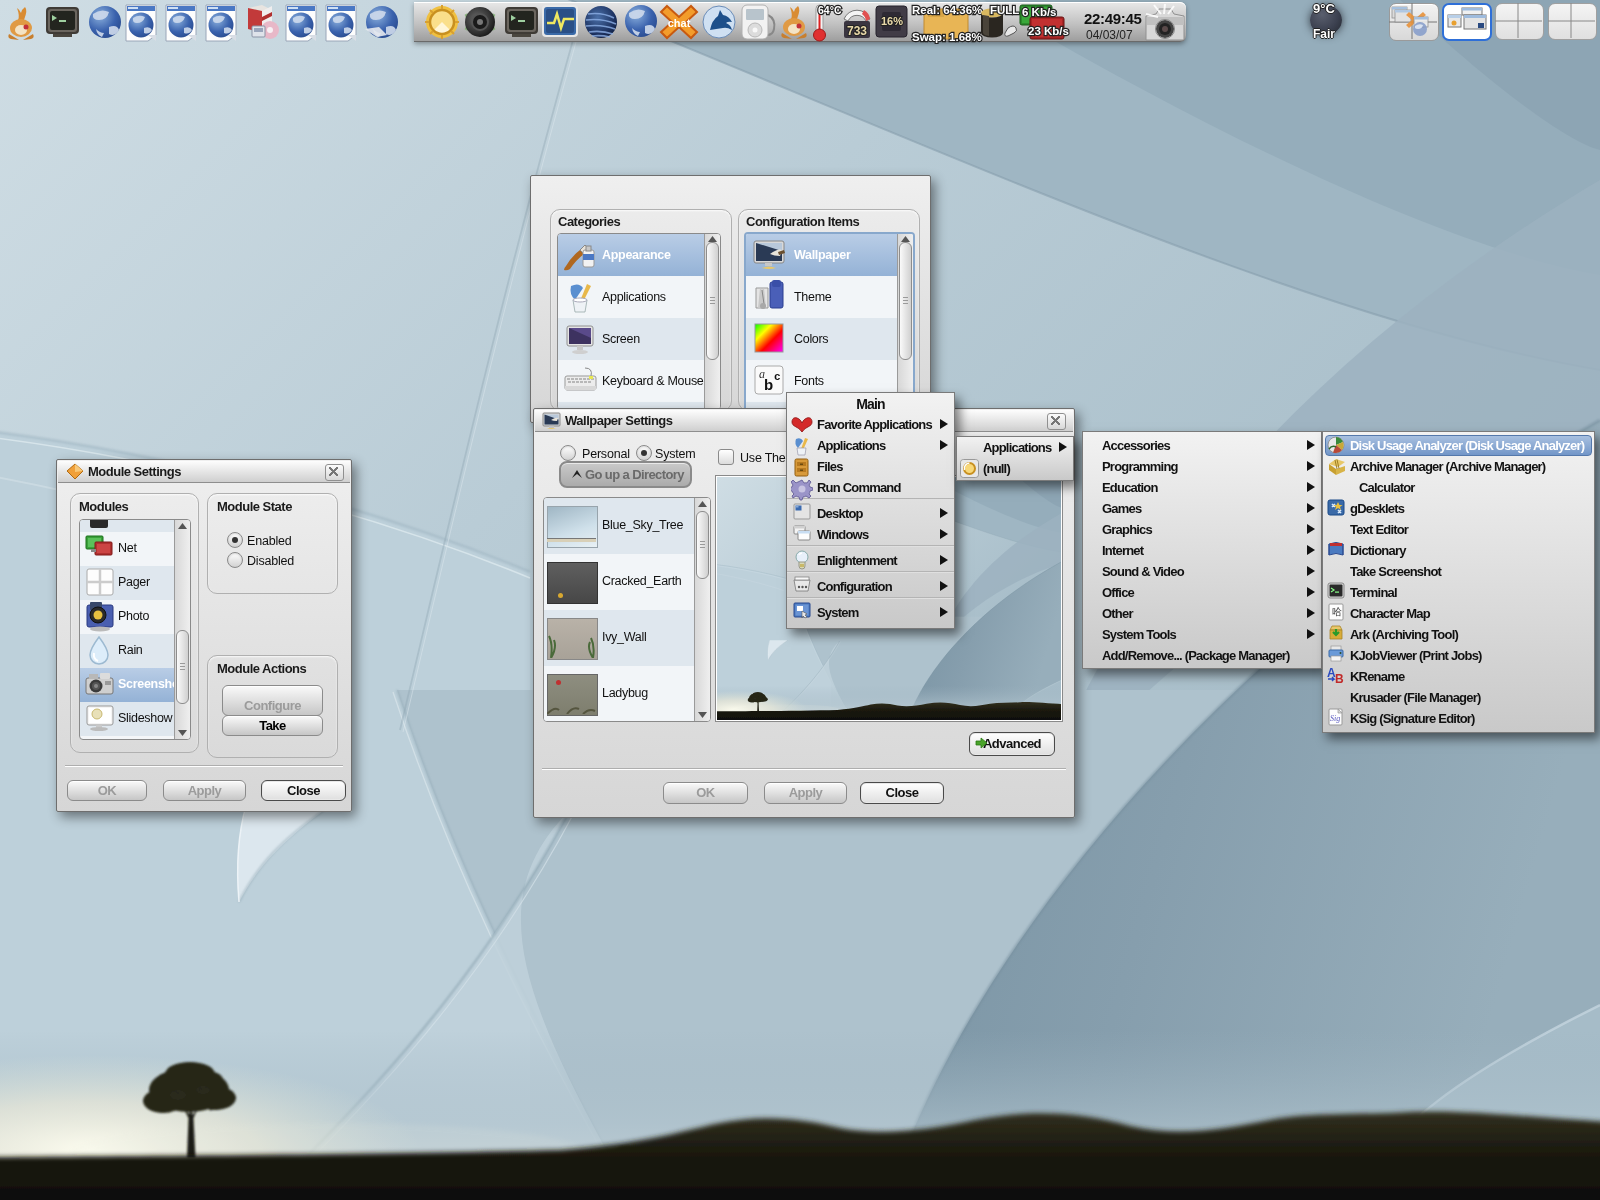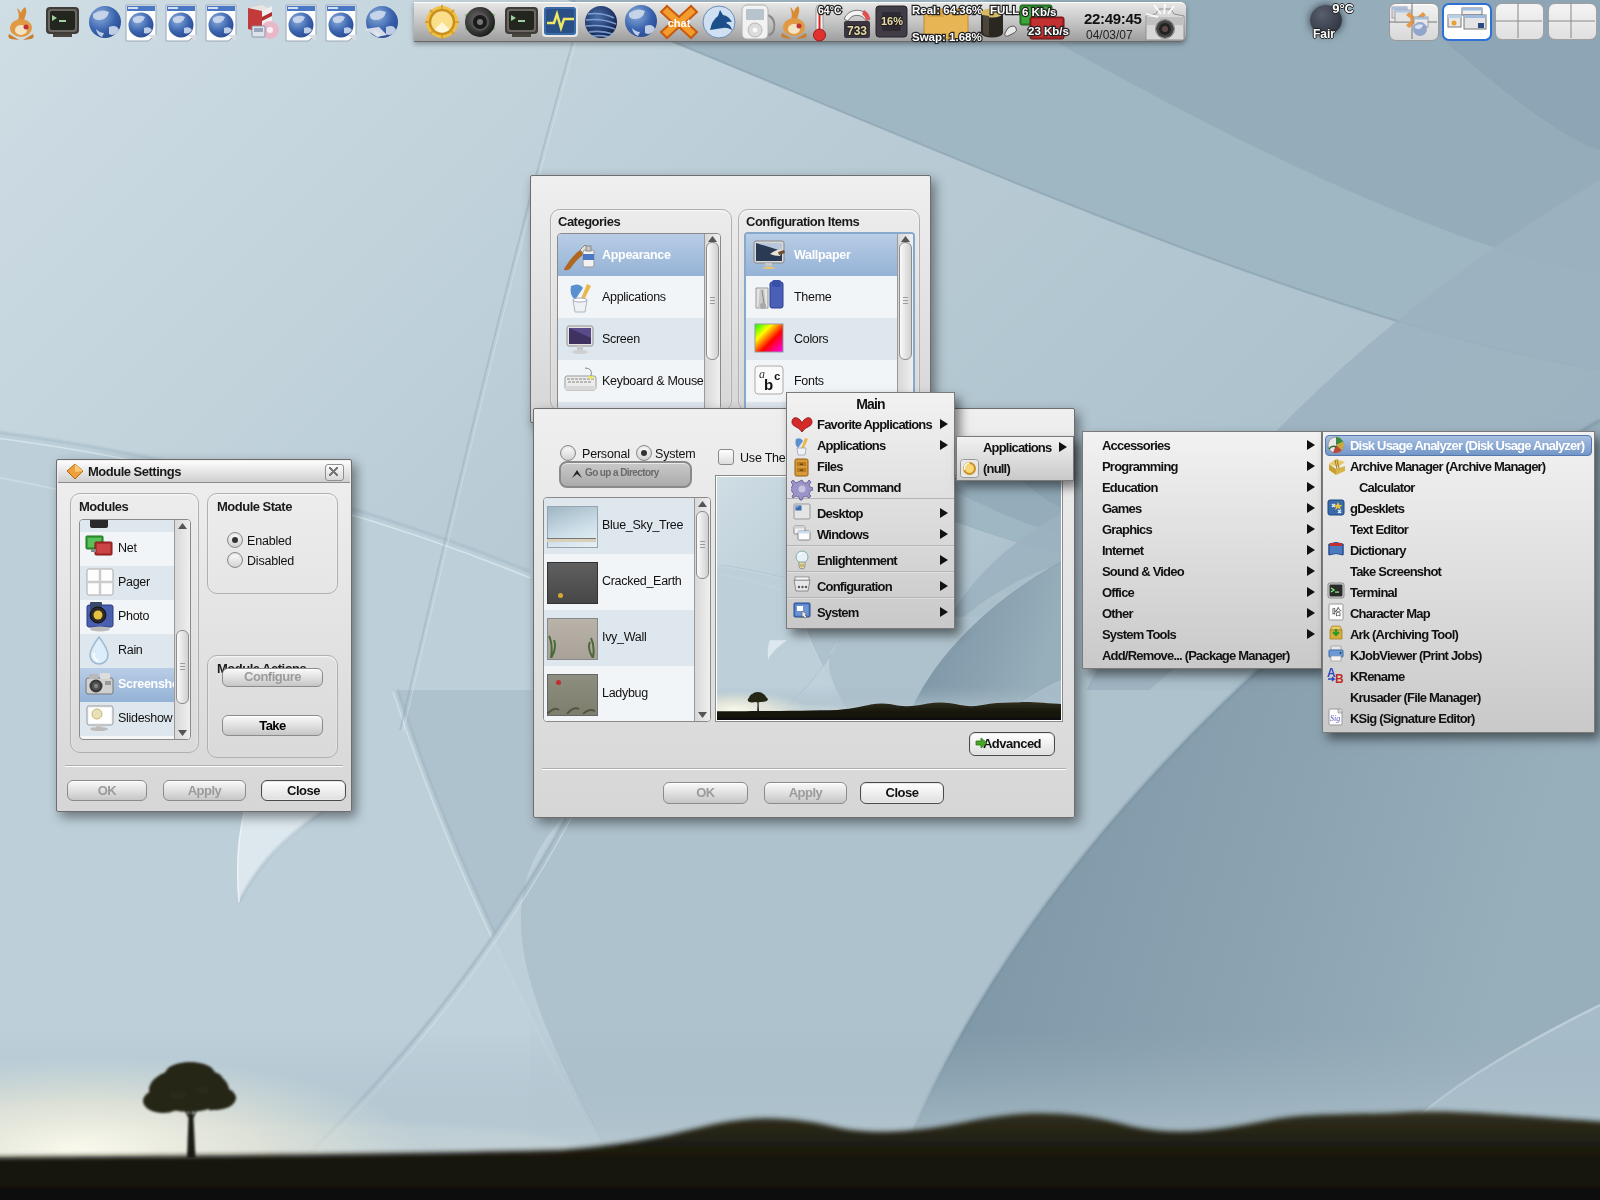--- a/index.html
+++ b/index.html
@@ -330,21 +330,21 @@
   <rect x="3" y="13" width="37" height="8" fill="#c0c0c0"></rect>
   <circle cx="21" cy="25" r="9" fill="#444"></circle>
         <circle cx="21" cy="25" r="6" fill="#222"></circle>
         <circle cx="21" cy="25" r="3" fill="#5a4a4a"></circle>
   <circle cx="21" cy="25" r="9.5" fill="none" stroke="#888"></circle>
   <path d="M10,1 l7,9 M21,0 l-1,10 M2,10 l12,3 M30,2 l-6,8" stroke="#fff" stroke-width="2" opacity="0.85"></path>
  </g>
 </svg>
 
 <div class="abs" style="left:1310px;top:5px;width:32px;height:30px;border-radius:50%;background:radial-gradient(circle at 38% 32%,#5a5f6e,#3c4150 55%,#23272f);box-shadow:0 0 9px rgba(20,22,30,.75);"></div>
-<div class="abs oltext" style="left:1294px;top:1px;width:60px;text-align:right;font-size:13px;">9°C</div>
+<div class="abs oltext" style="left:1294px;top:1px;width:60px;text-align:center;font-size:13px;">9°C</div>
 <div class="abs oltext" style="left:1294px;top:27px;width:60px;text-align:center;font-size:12px;">Fair</div>
 
 <div class="abs" style="left:1389px;top:3px;width:48px;height:36px;border-radius:7px;background:linear-gradient(#f2f2f2,#d8d8d8);border:1px solid #9a9a9a;box-shadow:inset 0 1px 0 #fff;"></div>
 <svg class="abs" style="left:1389px;top:3px" width="48" height="36" viewBox="0 0 48 36">
   <path d="M0,19 h48 M23,0 v36" stroke="#777" stroke-width="1"></path>
   <g opacity="0.9">
    <rect x="3" y="4" width="15" height="11" fill="#dadada" stroke="#888" stroke-width="0.8"></rect>
    <rect x="3" y="4" width="15" height="2.5" fill="#9ebbdd"></rect>
    <rect x="6" y="7" width="16" height="12" fill="#e2e2e2" stroke="#888" stroke-width="0.8"></rect>
    <rect x="6" y="7" width="16" height="2.5" fill="#aac4e2"></rect>
@@ -588,40 +588,52 @@
    </div>
  </div>
  <div class="frame" style="left:150px;top:33px;width:129px;height:99px"></div>
  <div class="flabel" style="left:160px;top:39px">Module State</div>
  <div class="radio on" style="left:170px;top:72px"></div>
  <div class="lbl" style="left:190px;top:74px">Enabled</div>
  <div class="radio" style="left:170px;top:92px"></div>
  <div class="lbl" style="left:190px;top:94px">Disabled</div>
  <div class="frame" style="left:150px;top:195px;width:129px;height:101px"></div>
  <div class="flabel" style="left:160px;top:201px">Module Actions</div>
- <div class="btn dis" style="left:165px;top:208px;width:99px;height:17px;padding-top:0">Configure</div>
+ <div class="btn dis" style="left:165px;top:225px;width:99px;height:17px;padding-top:12px">Configure</div>
  <div class="btn" style="left:165px;top:255px;width:99px;height:17px;padding-top:2px">Take</div>
  <div class="sep" style="left:8px;right:8px;top:305px"></div>
  <div class="btn dis" style="left:10px;top:320px;width:78px;height:17px;padding-top:2px">OK</div>
  <div class="btn dis" style="left:106px;top:320px;width:81px;height:17px;padding-top:2px">Apply</div>
  <div class="btn def" style="left:204px;top:320px;width:83px;height:17px;padding-top:2px">Close</div>
 </div>
 
 <div class="win" style="left:533px;top:408px;width:540px;height:408px;z-index:30">
+ <div class="tbar">
+  <svg class="abs" style="left:7px;top:2px" width="19" height="18" viewBox="0 0 19 18">
+          <rect x="1" y="1" width="17" height="13" rx="1" fill="#d8d8d8" stroke="#888"></rect>
+          <rect x="2.5" y="2.5" width="14" height="10" fill="#b8c8da"></rect>
+          <path d="M2.5,2.5 l14,5 v5 h-14Z" fill="#2a3a55"></path>
+          <path d="M9,8 q5,-3 7,-2 l-1,3 q-4,0 -6,-1Z" fill="#e8e4da"></path>
+          <rect x="7" y="14" width="5" height="2" fill="#c0c0c0"></rect>
+          <path d="M5,17 q4,-2 9,0Z" fill="#e8c86a"></path>
+        </svg>
+  <div class="ttxt">Wallpaper Settings</div>
+  <div class="closebtn" style="right:7px"></div>
+ </div>
  <div class="radio" style="left:26px;top:36px"></div>
  <div class="lbl" style="left:48px;top:38px">Personal</div>
  <div class="radio on" style="left:102px;top:36px"></div>
  <div class="lbl" style="left:121px;top:38px">System</div>
  <div class="check" style="left:184px;top:40px"></div>
  <div class="lbl" style="left:206px;top:42px">Use Theme Wallpaper</div>
  <div class="abs" style="left:25px;top:52px;width:129px;height:23px;background:linear-gradient(#c9c9c9,#ababab);border:2px solid #8a8a8a;border-radius:8px;box-shadow:inset 0 1px 0 rgba(255,255,255,.6);">
    <svg class="abs" style="left:9px;top:5px" width="14" height="12">
           <path d="M2,10 L7,2 L12,10 L7,6 Z" fill="#222"></path>
         </svg>
-   <div class="abs" style="left:24px;top:4px;font-size:10px;font-weight:bold;color:#6a6a6a;white-space:nowrap;letter-spacing:-0.6px;">Go up a Directory</div>
+   <div class="abs" style="left:24px;top:4px;font-size:13px;font-weight:bold;color:#6a6a6a;white-space:nowrap;letter-spacing:-0.6px;">Go up a Directory</div>
  </div>
  <div class="listbox" style="left:9px;top:88px;width:166px;height:223px">
    <div class="row rowB" style="top:0;height:56px"></div>
    <div class="row rowA" style="top:56px;height:56px"></div>
    <div class="row rowB" style="top:112px;height:56px"></div>
    <div class="row rowA" style="top:168px;height:55px"></div>
    <div class="abs" style="left:3px;top:8px;width:49px;height:40px;background:linear-gradient(160deg,#9fb6c4,#cfe0ea 60%,#e8f0f4);border:1px solid #98a4ac;"></div>
    <div class="abs" style="left:3px;top:40px;width:49px;height:3px;background:#d8d0b8;border-top:1px solid #777;"></div>
    <div class="abs" style="left:3px;top:64px;width:49px;height:40px;background:linear-gradient(#5f5f5f,#474747);border:1px solid #333;"></div>
    <div class="abs" style="left:14px;top:95px;width:5px;height:5px;border-radius:50%;background:#d8a830;"></div>

